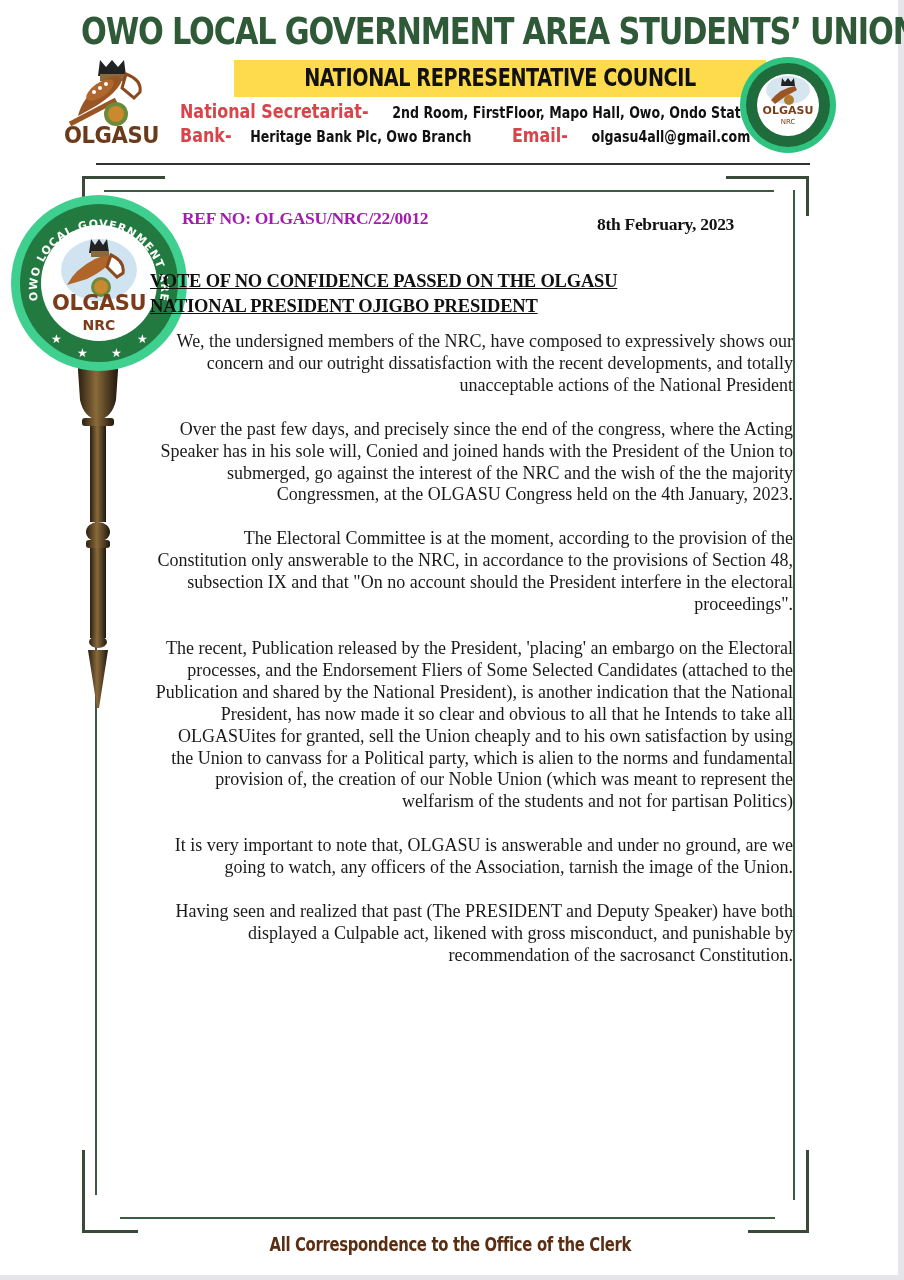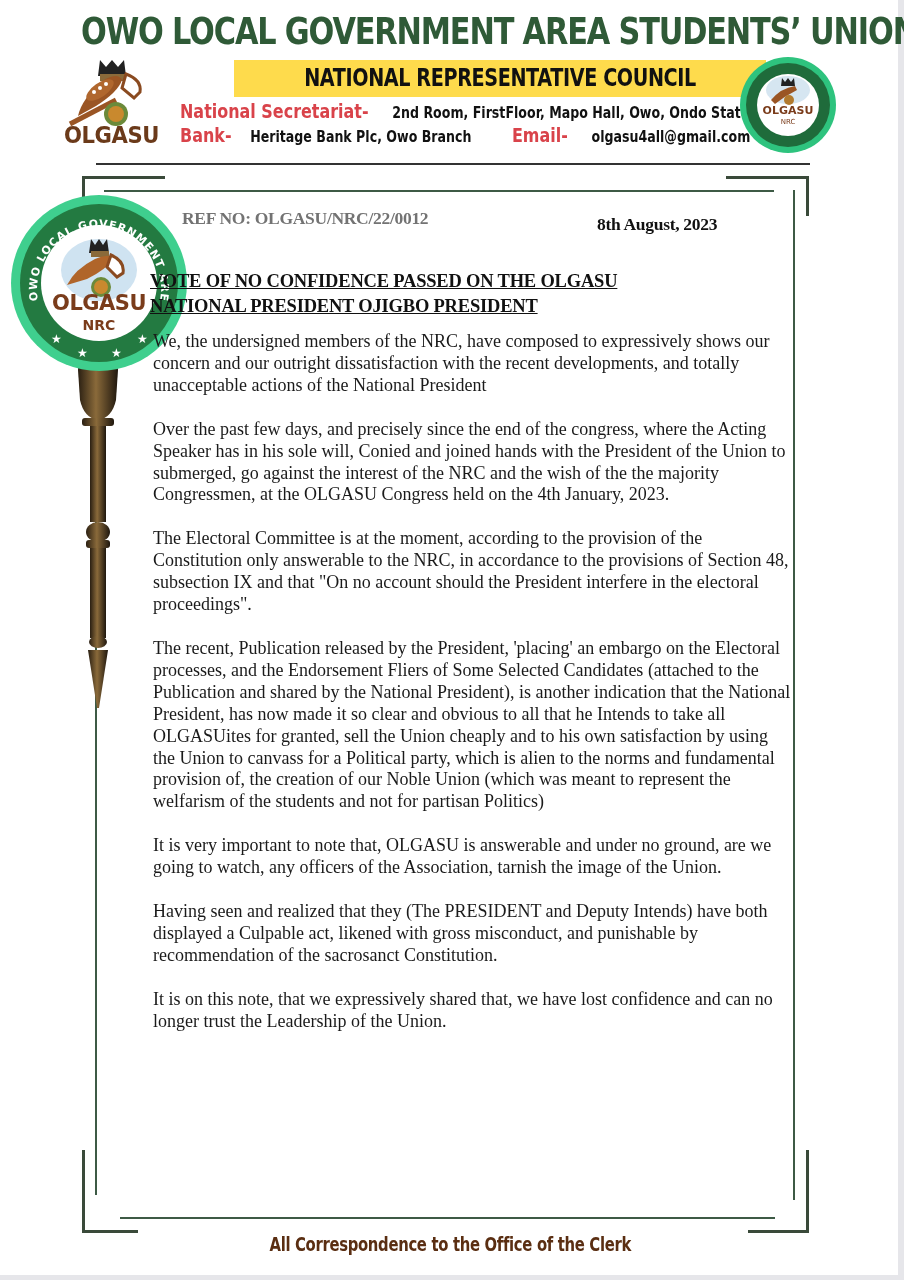--- a/index.html
+++ b/index.html
@@ -50,26 +50,26 @@
   .outer-tr-v{left:806px;top:176px;width:3px;height:40px;}
   .outer-bl-v{left:82px;top:1150px;width:3px;height:83px;}
   .outer-bl-h{left:82px;top:1230px;width:56px;height:3px;}
   .outer-br-v{left:806px;top:1150px;width:3px;height:83px;}
   .outer-br-h{left:748px;top:1230px;width:61px;height:3px;}
   .inner-top{left:104px;top:190px;width:670px;height:2px;background:#3d5a45;}
   .inner-bottom{left:120px;top:1217px;width:655px;height:2px;background:#3d5a45;}
   .inner-left{left:95px;top:370px;width:2px;height:825px;background:#3d5a45;}
   .inner-right{left:793px;top:190px;width:2px;height:1010px;background:#3d5a45;}
 
-  .ref{position:absolute;left:182px;top:208px;font-family:"Liberation Serif",serif;font-weight:bold;font-size:17.5px;color:#737373;letter-spacing:-0.3px;}
+  .ref{position:absolute;left:182px;top:208px;font-family:"Liberation Serif",serif;font-weight:bold;font-size:17.5px;color:#a21caf;letter-spacing:-0.3px;}
   .date{position:absolute;left:597px;top:214px;font-family:"Liberation Serif",serif;font-weight:bold;font-size:17.5px;color:#111;letter-spacing:-0.3px;}
   .heading{position:absolute;left:150px;top:269px;width:630px;text-align:left;font-family:"Liberation Serif",serif;font-weight:bold;font-size:18.5px;line-height:25px;color:#111;text-decoration:underline;letter-spacing:-0.2px;}
 
   .body{position:absolute;left:153px;top:331px;width:640px;font-family:"Liberation Serif",serif;font-size:18px;line-height:21.9px;color:#1a1a1a;}
-  .body p{margin:0 0 22px 0;}
+  .body p{margin:0 0 22px 0;text-align:right;}
 
   .footer{position:absolute;left:0;top:1233px;width:904px;text-align:center;font-family:"DejaVu Sans",sans-serif;font-weight:bold;font-size:19px;color:#5a2e12;transform:scaleX(0.78);transform-origin:444px 0;white-space:nowrap;letter-spacing:-0.4px;}
 </style>
 </head>
 <body>
 
 <div class="edge-strip"></div>
 <div class="bottom-strip"></div>
 
 <div class="title">OWO LOCAL GOVERNMENT AREA STUDENTS’ UNION</div>
@@ -179,29 +179,28 @@
       <path d="M52 22 Q66 28 64 40 L58 44 L48 34 Z" fill="#fff" stroke="#8a4a20" stroke-width="3"></path>
       <circle cx="42" cy="54" r="10" fill="#6b8a3a"></circle>
       <circle cx="42" cy="54" r="7" fill="#c9892e"></circle>
     </svg>
     <div class="olg">OLGASU</div>
     <div class="nrc">NRC</div>
   </div>
 </div>
 
 <div class="ref">REF NO: OLGASU/NRC/22/0012</div>
-<div class="date">8th August, 2023</div>
+<div class="date">8th February, 2023</div>
 <div class="heading">
   <div>VOTE OF NO CONFIDENCE PASSED ON THE OLGASU</div>
   <div>NATIONAL PRESIDENT OJIGBO PRESIDENT</div>
 </div>
 
 <div class="body">
   <p>We, the undersigned members of the NRC, have composed to expressively shows our concern and our outright dissatisfaction with the recent developments, and  totally unacceptable actions of the National President</p>
   <p>Over the past few days, and precisely since the end of the  congress, where the Acting Speaker has in his sole will, Conied and joined hands with the President of the Union to submerged,  go against the interest of the NRC and the wish of the the majority Congressmen, at the OLGASU Congress held on the 4th January, 2023.</p>
   <p>The Electoral Committee is at the moment, according to the provision of the Constitution only answerable to the NRC, in accordance to the provisions of Section 48, subsection IX and that "On no account should the President interfere in the electoral proceedings".</p>
   <p>The recent, Publication released by the President, 'placing' an embargo on the Electoral processes, and the Endorsement Fliers  of Some Selected Candidates (attached to the Publication and shared by the National President), is another indication that the National President, has now made it so clear and obvious to all that he Intends to take all OLGASUites for granted, sell the Union cheaply and to his own satisfaction by using the Union to canvass for a Political party, which is alien to the norms and fundamental provision of, the creation of our Noble Union (which was meant to represent the welfarism of the students and not for partisan Politics)</p>
   <p>It is very important to note that, OLGASU is answerable and under no ground, are we going to watch, any officers of the Association, tarnish the image of the Union.</p>
-  <p>Having seen and realized that they (The PRESIDENT and Deputy Intends) have both displayed a Culpable act, likened with gross misconduct, and punishable by recommendation of the sacrosanct Constitution.</p>
-  <p>It is on this note, that we expressively shared that, we have lost confidence and can no longer trust the Leadership of the Union.</p>
+  <p>Having seen and realized that past (The PRESIDENT and Deputy Speaker) have both displayed a Culpable act, likened with gross misconduct, and punishable by recommendation of the sacrosanct Constitution.</p>
 </div>
 
 <div class="footer">All Correspondence to the Office of the Clerk</div>
 
 </body></html>

